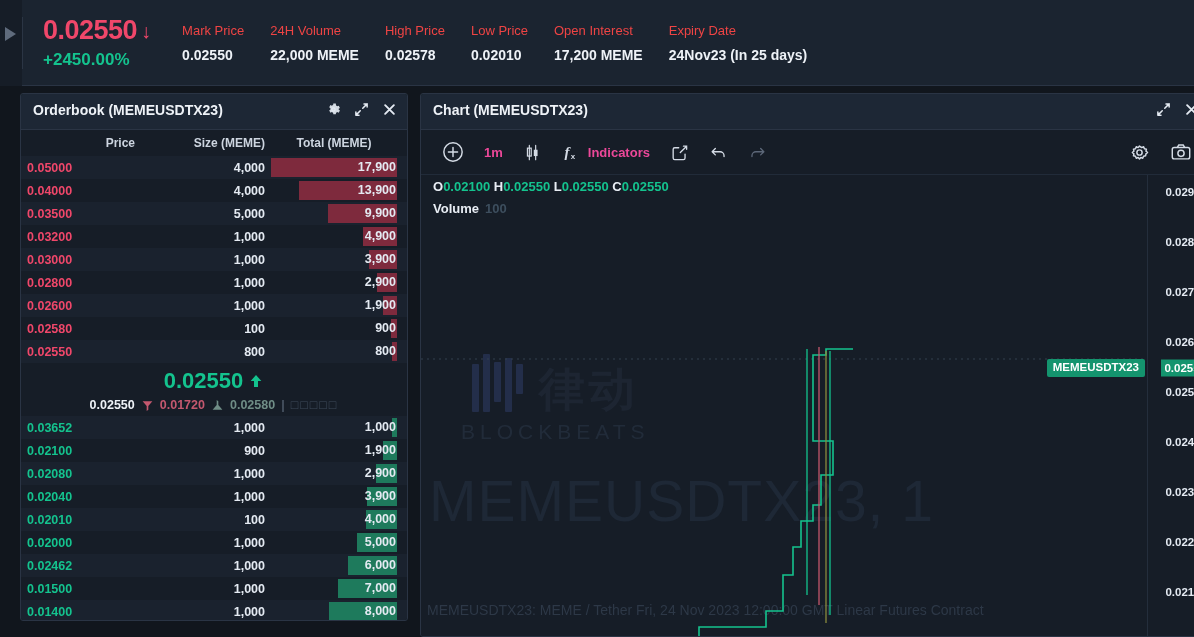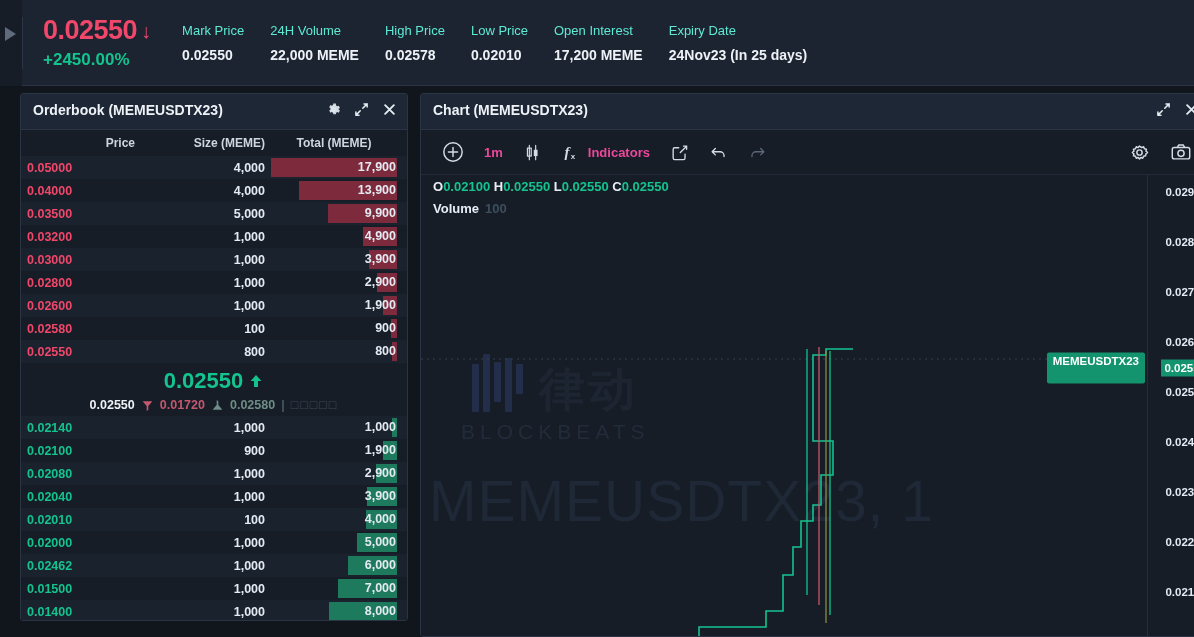--- a/index.html
+++ b/index.html
@@ -33,21 +33,21 @@
   .top-sep { width: 1px; height: 52px; background: #2b3544; flex: 0 0 1px; }
 
   .price-block { padding: 0 18px 0 20px; display: flex; flex-direction: column; justify-content: center; }
   .price-main { display: flex; align-items: center; gap: 4px; }
   .price-value { font-size: 27px; font-weight: bold; color: #f0476a; letter-spacing: -0.5px; }
   .price-arrow { font-size: 20px; color: #f0476a; line-height: 1; }
   .price-change { font-size: 17px; font-weight: bold; color: #14c38e; margin-top: 4px; }
 
   .stats { display: flex; align-items: center; }
   .stat { display: flex; flex-direction: column; justify-content: center; padding: 0 13px; }
-  .stat-label { font-size: 13px; color: #5eead4; margin-bottom: 9px; white-space: nowrap; }
+  .stat-label { font-size: 13px; color: #ef4444; margin-bottom: 9px; white-space: nowrap; }
   .stat-value { font-size: 14px; font-weight: bold; color: #eef2f7; white-space: nowrap; }
 
   
   .orderbook {
     position: absolute; left: 20px; top: 93px; width: 388px; height: 528px;
     background: #161d27; border: 1px solid #2a3444; border-radius: 3px;
     display: flex; flex-direction: column; overflow: hidden;
   }
   .panel-head {
     height: 36px; background: #1d2735; display: flex; align-items: center;
@@ -158,21 +158,21 @@
   .pa-tick {
     position: absolute; right: 2px; font-size: 11.5px; font-weight: bold;
     color: #e4eaf2; white-space: nowrap; transform: translateY(-50%);
   }
   .pa-cur {
     position: absolute; right: 0; height: 17px; line-height: 17px;
     background: #14946e; color: #ffffff; font-size: 11.5px; font-weight: bold;
     padding: 0 3px; transform: translateY(-50%); white-space: nowrap;
   }
   .sym-tag {
-    position: absolute; height: 31px; line-height: 17px;
+    position: absolute; height: 18px; line-height: 17px;
     background: #14946e; color: #ffffff; font-size: 11.5px; font-weight: bold;
     padding: 0 6px; transform: translateY(-50%); border-radius: 2px;
     white-space: nowrap; z-index: 6;
   }
 </style>
 </head>
 <body>
 
 <div class="app">
 
@@ -333,21 +333,21 @@
           <path fill="#6f8d86" d="M3 18h18l-7.5-9V2l-3-2v9z"></path>
         </svg>
         <span class="mid-high">0.02580</span>
         <span class="mid-sep">|</span>
         <span class="mid-tofu">□□□□□</span>
       </div>
     </div>
 
     <div class="ob-rows" id="bid-rows">
         <div class="ob-row bid alt">
-          <span class="px">0.02140</span>
+          <span class="px">0.03652</span>
           <span class="sz">1,000</span>
           <span class="tot-wrap">
             <span class="ob-bar" style="width: 4%;"></span>
             <span class="tot">1,000</span>
           </span>
         </div>
         <div class="ob-row bid">
           <span class="px">0.02100</span>
           <span class="sz">900</span>
           <span class="tot-wrap">
@@ -518,20 +518,21 @@
           <line x1="0" y1="184" x2="730" y2="184" stroke="#32404f" stroke-width="1" stroke-dasharray="2 4"></line>
 
           <polyline fill="none" stroke="#14c38e" stroke-width="1.6" points="262,500 262,462 278,462 278,452 345,452 345,436 362,436 362,400 372,400 372,372 380,372 380,346 392,346 392,330 400,330 400,300 412,300 412,266 392,266 392,180 405,180 405,174 432,174"></polyline>
 
           <line x1="386" y1="174" x2="386" y2="420" stroke="#14c38e" stroke-width="1.3"></line>
           <line x1="398" y1="172" x2="398" y2="430" stroke="#c4566c" stroke-width="1.3"></line>
           <line x1="405" y1="176" x2="405" y2="448" stroke="#8a8a3e" stroke-width="1.3"></line>
           <line x1="409" y1="176" x2="409" y2="440" stroke="#14c38e" stroke-width="1.3"></line>
         </svg>
 
+        <div class="chart-desc">MEMEUSDTX23: MEME / Tether Fri, 24 Nov 2023 12:00:00 GMT Linear Futures Contract</div>
       </div>
 
       <div class="price-axis">
         <span class="pa-tick" style="top:17px">0.02900</span>
         <span class="pa-tick" style="top:67px">0.02800</span>
         <span class="pa-tick" style="top:117px">0.02700</span>
         <span class="pa-tick" style="top:167px">0.02600</span>
         <span class="pa-cur" style="top:193px">0.02550</span>
         <span class="pa-tick" style="top:217px">0.02500</span>
         <span class="pa-tick" style="top:267px">0.02400</span>

